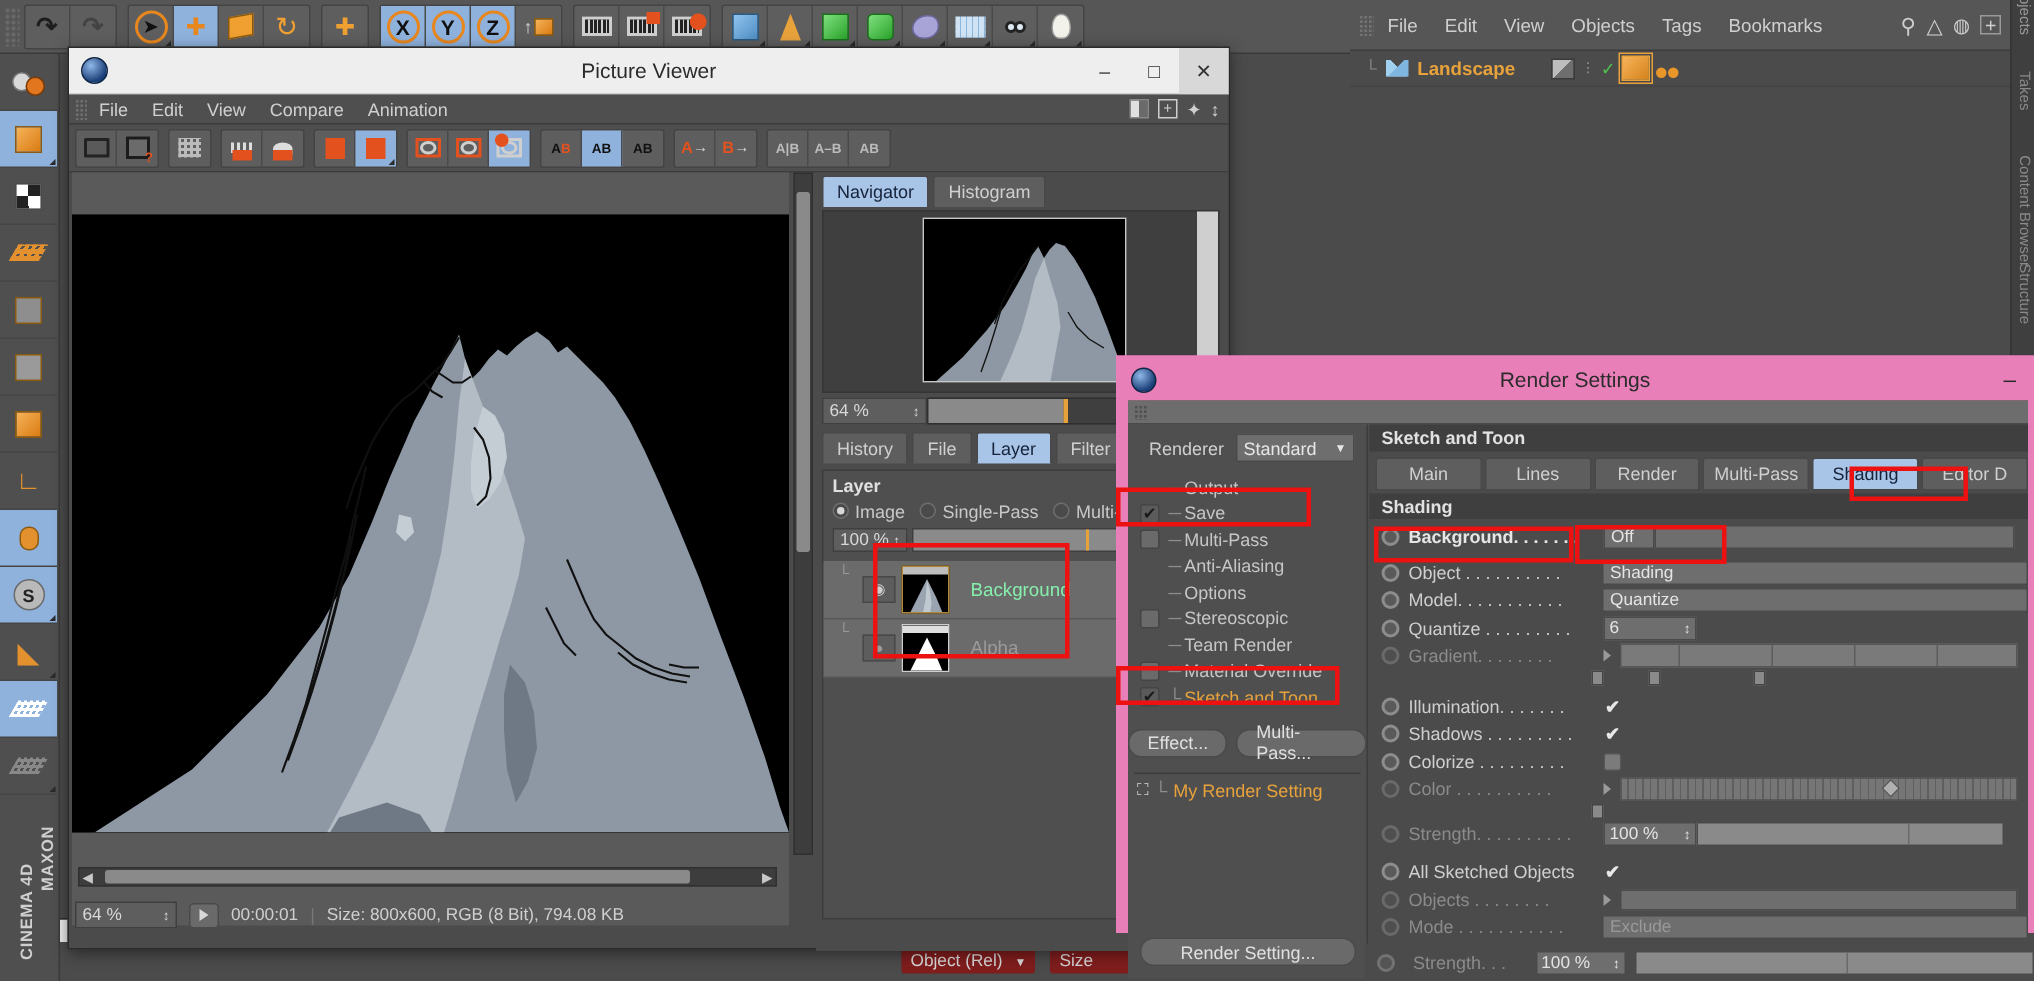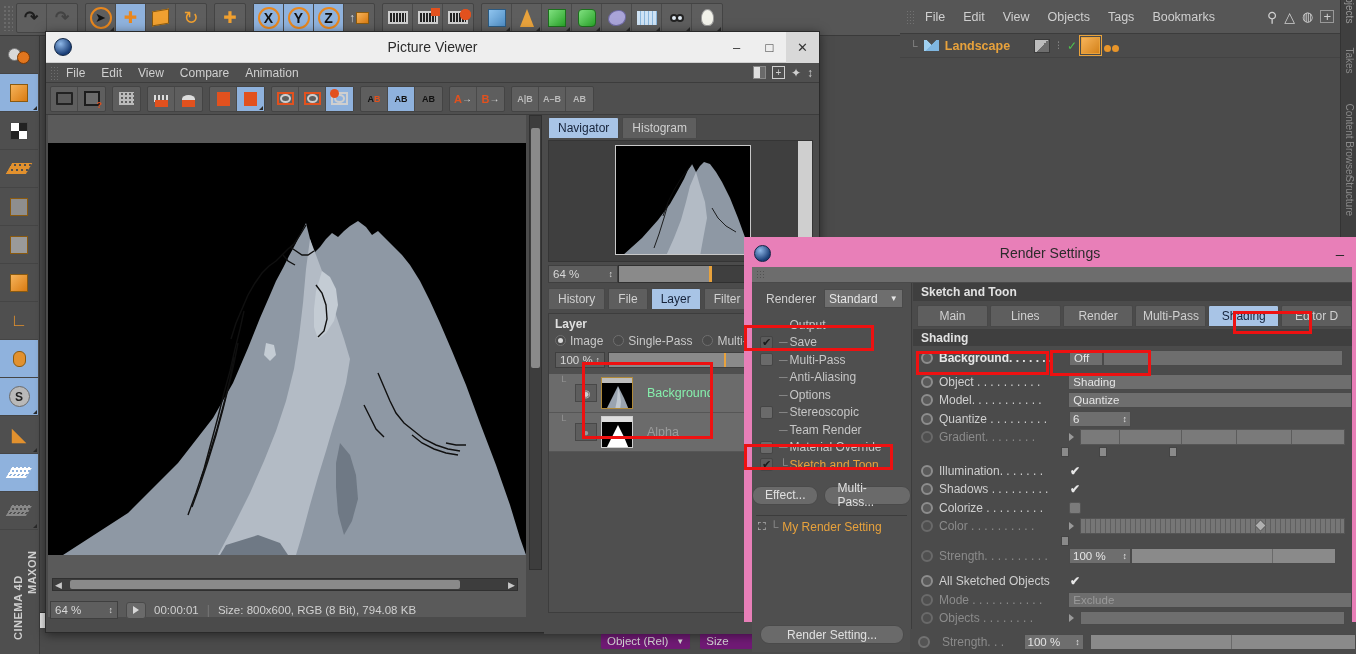--- a/index.html
+++ b/index.html
@@ -102,21 +102,21 @@
             border:1px solid #e8a23c; outline:1px solid #e8a23c; outline-offset:1px;}
   .dot-o{ width:7px;height:7px;border-radius:50%;background:#e8952a;}
   .right-tabs{ position:absolute; right:0; top:0; width:16px; height:240px;
                background:#3f3f3f; border-left:1px solid #333;}
   .right-tabs span{ position:absolute; left:-22px; font-size:10px; color:#9a9a9a;
                     transform:rotate(90deg); white-space:nowrap; width:60px; text-align:left;}
 
   
   #c4d-bottom{ position:absolute; left:600px; bottom:0; width:360px; height:26px;
                display:flex; align-items:center; gap:8px; }
-  .drop{ background:#701a75; border:1px solid #4a4a4a; border-radius:3px; height:18px;
+  .drop{ background:#7f1d1d; border:1px solid #4a4a4a; border-radius:3px; height:18px;
          display:flex; align-items:center; padding:0 6px; gap:8px; color:#d6d6d6; font-size:11.5px;}
   .drop .ar{ font-size:8px; }
   .btn3d{ background:#6a6a6a; border:1px solid #4a4a4a; border-radius:3px; height:18px;
           display:flex;align-items:center;justify-content:center; padding:0 16px;
           color:#d6d6d6; font-size:11.5px;}
   #c4d-bottom-bar{ position:absolute; left:40px; bottom:26px; width:920px; height:16px;
                    background:#3a3a3a; border-top:1px solid #2e2e2e;}
   #c4d-bottom-strip{ position:absolute; left:40px; bottom:0; width:1316px; height:26px;
                      background:#4b4b4b;}
 
@@ -972,28 +972,28 @@
           </span>
       </div>
 
       <div class="prow" style="margin-top:7px">
         <span class="orb"></span>
         <span class="plab">All Sketched Objects</span>
         <span class="chk2">✔</span>
       </div>
       <div class="prow dim">
         <span class="orb"></span>
-        <span class="plab">Mode . . . . . . . . . . .</span>
-        <span class="fld dim" style="width:285px">Exclude</span>
-      </div>
-      <div class="prow dim">
-        <span class="orb"></span>
         <span class="plab">Objects . . . . . . . .</span>
         <span class="tri-r" style="margin-right:6px"></span>
         <span class="fld dim" style="width:265px;height:14px"></span>
+      </div>
+      <div class="prow dim">
+        <span class="orb"></span>
+        <span class="plab">Mode . . . . . . . . . . .</span>
+        <span class="fld dim" style="width:285px">Exclude</span>
       </div>
     </div>
   </div>
 </div>
 
 <div class="abs" style="left:910px; top:629px; width:446px; height:25px; background:#4b4b4b; display:flex; align-items:center; padding-left:8px; gap:6px; z-index:5;">
   <span class="orb" style="opacity:.6"></span>
   <span style="color:#8b8b8b;font-size:12px;width:78px">Strength. . .</span>
   <span class="spin2">
     <span>100 %</span>

